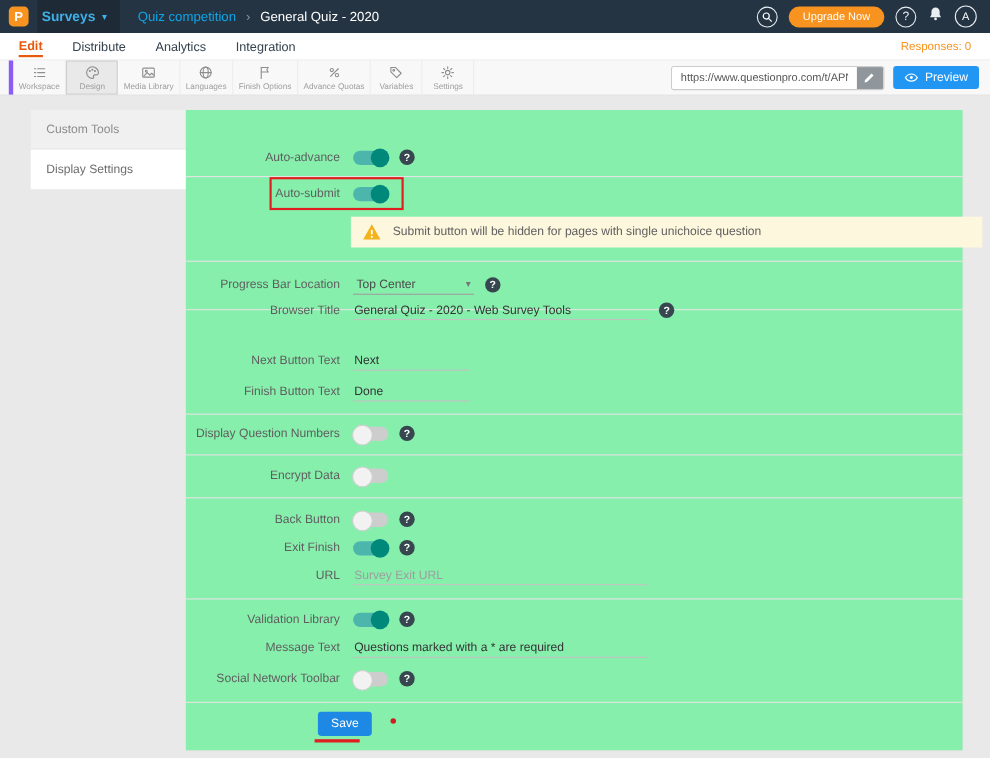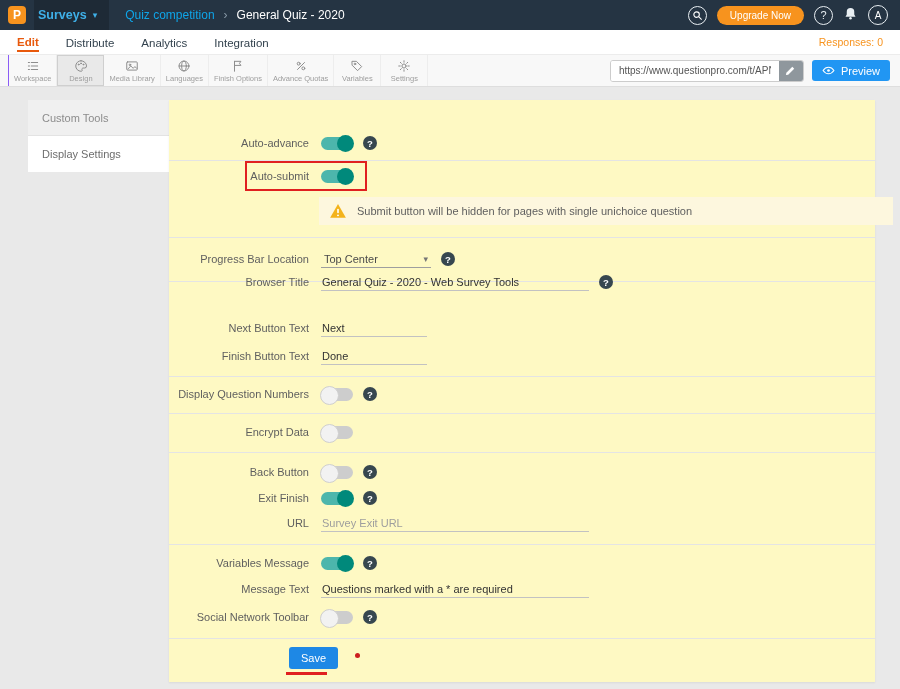--- a/index.html
+++ b/index.html
@@ -31,41 +31,41 @@
   
   .navbar { height:25px; background:#fff; border-bottom:1px solid #ececec; display:flex; align-items:center; padding:0 17px; gap:27px; }
   .tab { font-size:11.5px; color:#33424e; cursor:pointer; padding:3px 0 2px; }
   .tab.active { color:#e8590c; font-weight:bold; border-bottom:2px solid #e8590c; }
   .responses { margin-left:auto; color:#f7931e; font-size:10.5px; }
 
   
   .toolbar { height:32px; background:#f8f8f8; border-bottom:1px solid #dedede; display:flex; align-items:stretch; padding-left:8px; }
   .titem { min-width:47px; padding:2px 5px 1px; display:flex; flex-direction:column; align-items:center; justify-content:center;
            gap:1px; cursor:pointer; border-right:1px solid #ededed; }
-  .titem:first-child { border-left:1px solid #8b5cf6;text-align:right; }
+  .titem:first-child { border-left:4px solid #8b5cf6;text-align:right; }
   .titem.active { background:#e9e9e9; border:1px solid #cfcfcf; }
   .titem svg { width:14px; height:14px; stroke:#8d8d8d; fill:none; stroke-width:1.7; stroke-linecap:round; stroke-linejoin:round; }
   .titem .tlabel { font-size:7.5px; color:#9e9e9e; white-space:nowrap; }
   .toolbar-right { margin-left:auto; display:flex; align-items:center; gap:8px; padding-right:10px; }
   .url-group { display:flex; height:22px; border:1px solid #ccc; border-radius:3px; overflow:hidden; background:#fff; }
   .url-input { width:168px; border:none; outline:none; font-size:10px; color:#555; padding:0 8px; font-family:inherit; }
   .pencil-btn { width:24px; background:#8f979d; border:none; display:flex; align-items:center; justify-content:center; cursor:pointer; }
   .pencil-btn svg { width:11px; height:11px; fill:#fff; }
   .preview-btn { display:flex; align-items:center; gap:6px; background:#2196f3; border:none; color:#fff;
                  font-size:11px; padding:4px 10px; border-radius:3px; cursor:pointer; font-family:inherit; }
   .preview-btn svg { width:13px; height:13px; stroke:#fff; fill:none; stroke-width:2; }
 
   
   .content { position:absolute; top:87px; left:0; width:900px; height:602px; background:#e9e9e9; }
   .sidebar { position:absolute; left:28px; top:13px; width:141px; background:#f0f0f0; }
   .side-item { height:36px; line-height:36px; padding-left:14px; font-size:11px; color:#8c8c8c;
                border-bottom:1px solid #e3e3e3; cursor:pointer; }
   .side-item.active { background:#fff; color:#6d6d6d; border-bottom:none; }
 
-  .panel { position:absolute; left:169px; top:13px; width:706px; height:582px; background:#fef9c3; box-shadow:0 1px 2px rgba(0,0,0,0.07); }
+  .panel { position:absolute; left:169px; top:13px; width:706px; height:582px; background:#86efac; box-shadow:0 1px 2px rgba(0,0,0,0.07); }
   .row { position:absolute; left:0; width:100%; height:26px; display:flex; align-items:center; }
   .rlabel { width:152px; padding-right:12px; text-align:right; font-size:11px; color:#5f5f5f; flex:none; }
   .hr { position:absolute; left:0; width:100%; height:1px; background:#e4e4e4; }
 
   .toggle { width:32px; height:13px; border-radius:7px; position:relative; flex:none; cursor:pointer; }
   .toggle::after { content:""; position:absolute; width:17px; height:17px; border-radius:50%; top:-2px; }
   .t-on  { background:#4db6ac; }
   .t-on::after  { right:-1px; background:#00897b; }
   .t-off { background:#cdcdcd; }
   .t-off::after { left:-1px; background:#f2f2f2; border:1px solid #cfcfcf; }
@@ -309,21 +309,21 @@
         <div class="help">?</div>
       </div>
 
       <div class="row r11">
         <div class="rlabel">URL</div>
         <input class="uinput w-long" type="text" placeholder="Survey Exit URL" style="">
       </div>
       <div class="hr d7"></div>
 
       <div class="row r12">
-        <div class="rlabel">Variables Message</div>
+        <div class="rlabel">Validation Library</div>
         <div class="toggle t-on"></div>
         <div class="help">?</div>
       </div>
 
       <div class="row r13">
         <div class="rlabel">Message Text</div>
         <input class="uinput w-long" type="text" value="Questions marked with a * are required" style="">
       </div>
 
       <div class="row r14">

